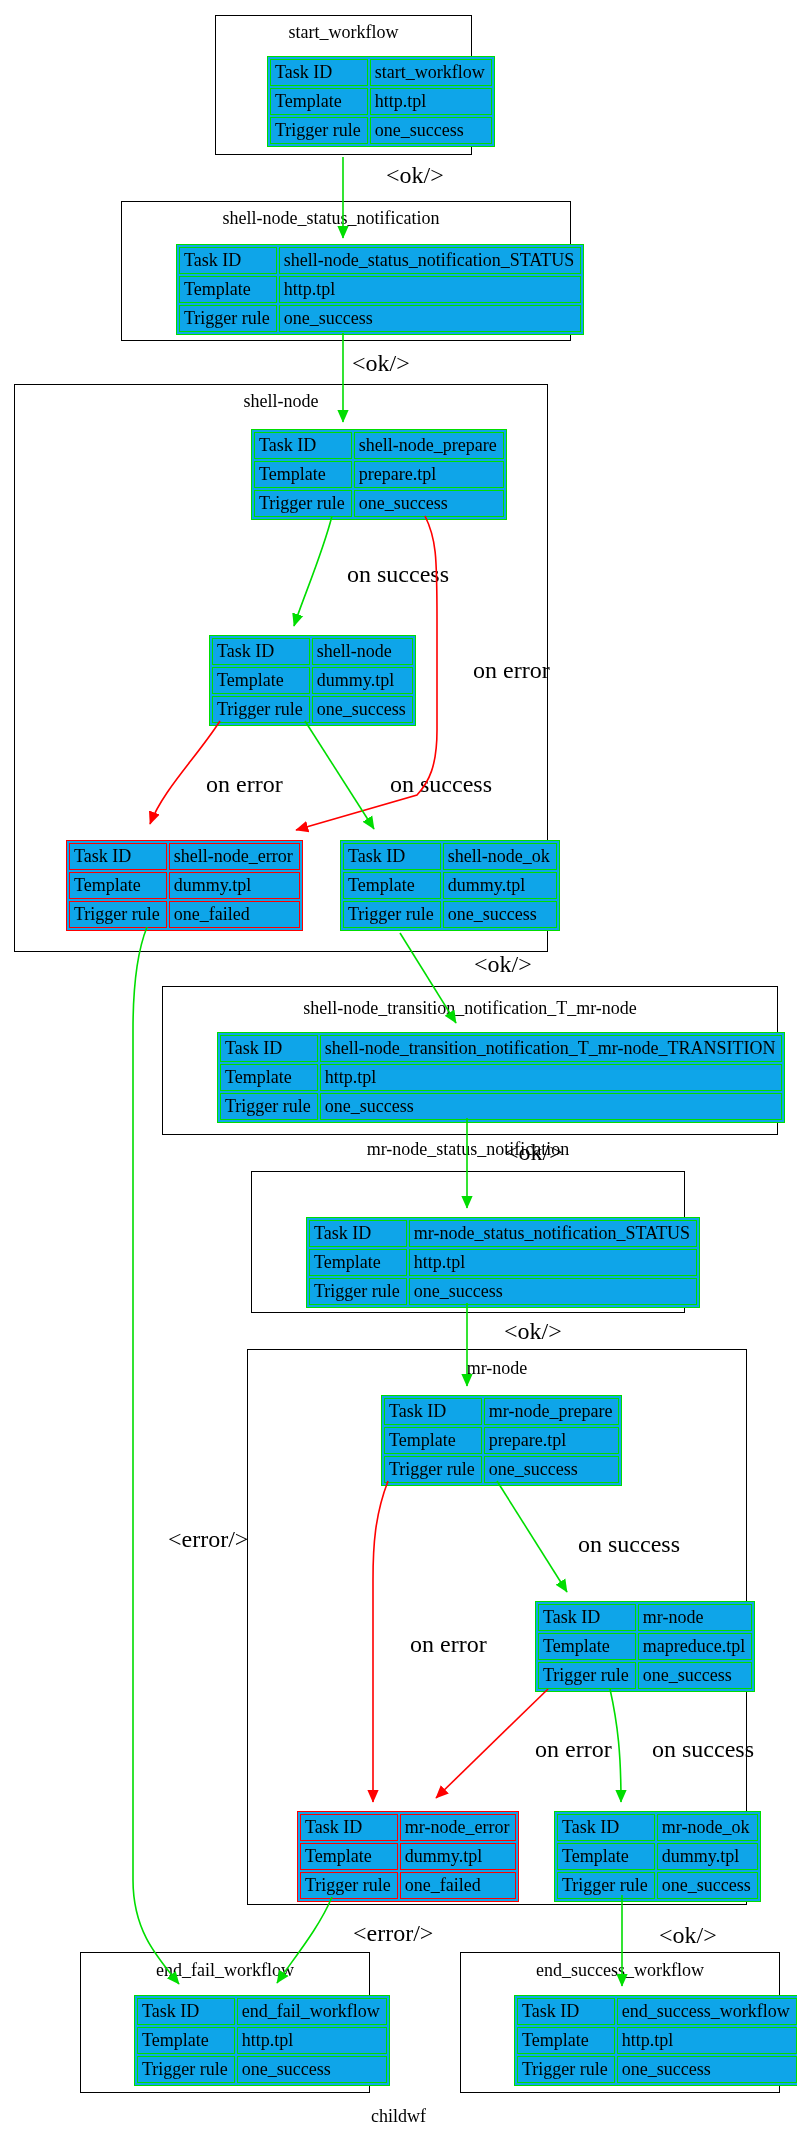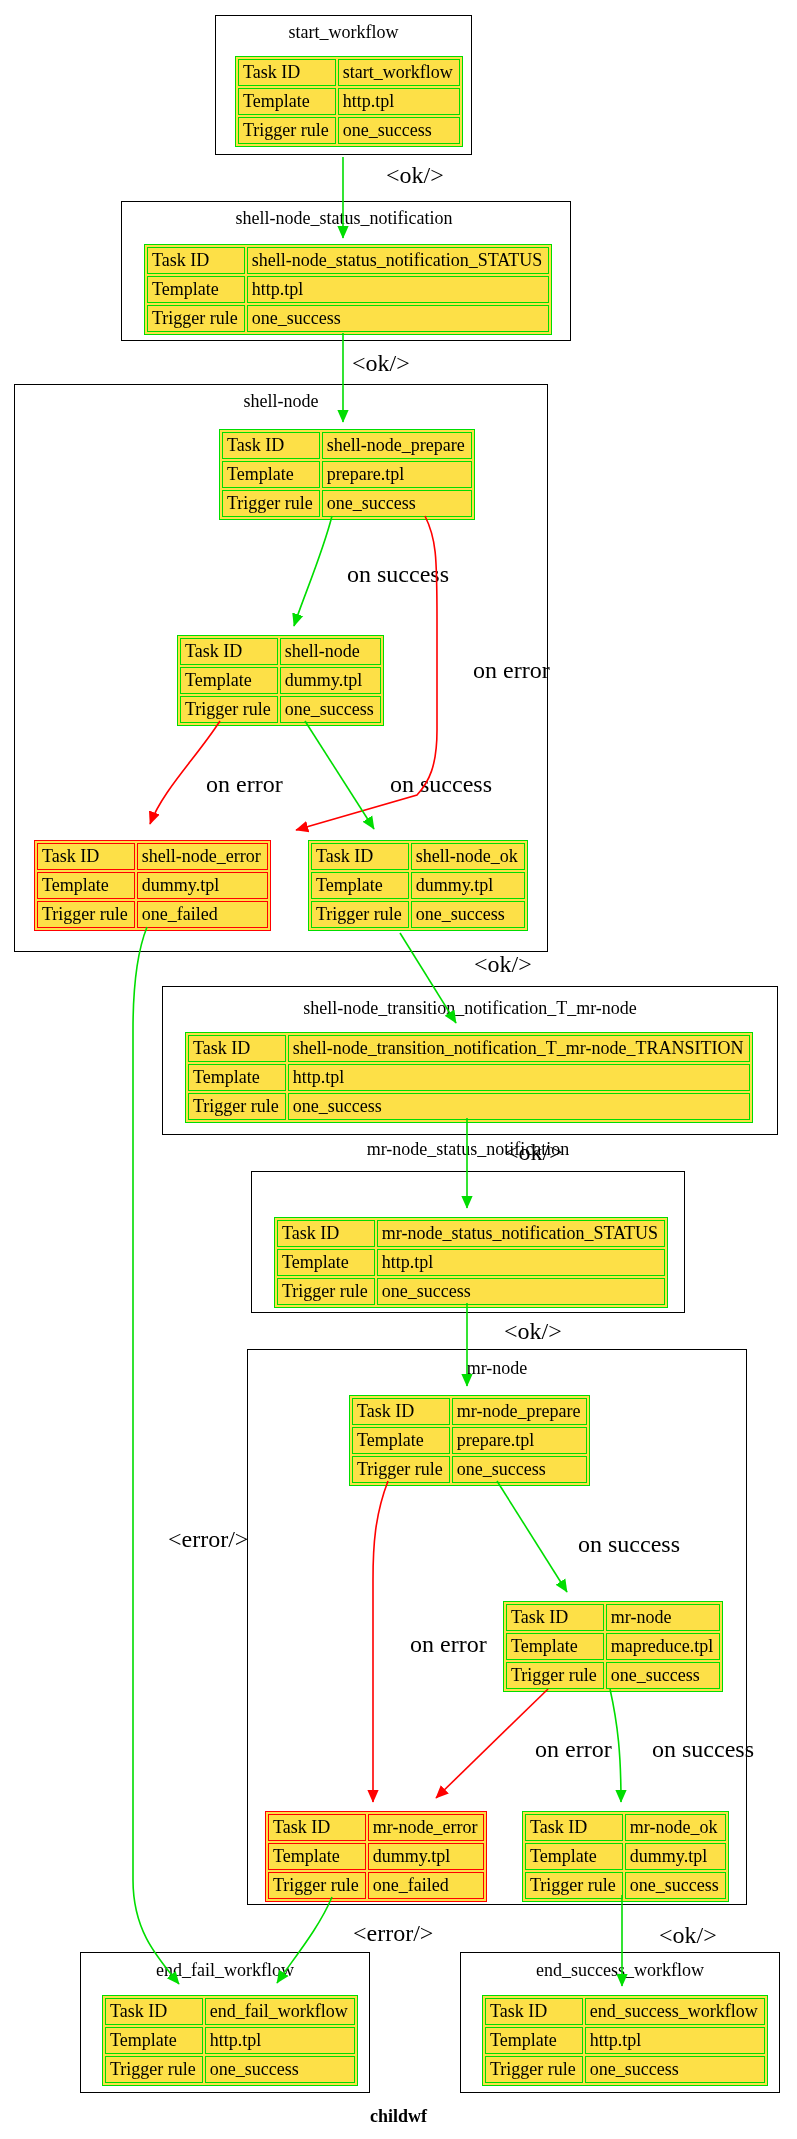--- a/index.html
+++ b/index.html
@@ -1,26 +1,26 @@
 <!DOCTYPE html>
 <html style="--success: #00dd00; --failure: #ff0000; --border: #000000; --background: #ffffff; --text: #000000;"><head>
 <meta charset="utf-8">
 <style>
   html,body{margin:0;padding:0;background:#fff;}
   body{font-family:"Liberation Serif","DejaVu Serif",serif;color:#000;}
   #canvas{position:relative;width:797px;height:2139px;background:#fff;overflow:hidden;}
   .nbox{position:absolute;border:1px solid var(--border);background:#fff;box-sizing:border-box;}
   .ntitle{position:absolute;text-align:center;font-size:18px;line-height:20px;white-space:nowrap;}
-  .tt{position:absolute;border-collapse:separate;border-spacing:2px;background:#fde047;border:1px solid var(--success);}
+  .tt{position:absolute;border-collapse:separate;border-spacing:2px;background:#0ea5e9;border:1px solid var(--success);margin-left:32px;}
   .tt td{border:1px solid var(--success);font-size:18px;line-height:21px;padding:1px 6px 2px 4px;white-space:nowrap;height:22px;}
   .red-t{border-color:var(--failure);}
   .red-t td{border-color:var(--failure);}
   .cl{min-width:84px;}
   .elabel{position:absolute;font-size:24px;line-height:20px;white-space:nowrap;}
-  .glabel{position:absolute;left:0;width:797px;text-align:center;font-size:18px;font-weight:bold;}
+  .glabel{position:absolute;left:0;width:797px;text-align:center;font-size:18px;}
   #edges{position:absolute;left:0;top:0;pointer-events:none;}
   .eg{stroke:var(--success);fill:none;stroke-width:1.6px;}
   .er{stroke:var(--failure);fill:none;stroke-width:1.6px;}
   .fg{fill:var(--success);}
   .fr{fill:var(--failure);}
 </style>
 </head>
 <body>
 
 <div id="canvas">
@@ -41,21 +41,21 @@
       <tr>
         <td class="cl">Trigger rule</td>
         <td class="cv">one_success</td>
           </tr>
     </tbody>
       </table>
   </div>
 
   <div>
     <div class="nbox" style="left:121px;top:201px;width:450px;height:140px"></div>
-    <div class="ntitle" style="left:119px;top:208px;width:450px">shell-node_status_notification</div>
+    <div class="ntitle" style="left:106px;top:208px;width:450px">shell-node_status_notification</div>
     <table class="tt" style="left:144px;top:244px">
       <tbody>
           <tr>
         <td class="cl">Task ID</td>
         <td class="cv">shell-node_status_notification_STATUS</td>
           </tr>
       <tr>
         <td class="cl">Template</td>
         <td class="cv">http.tpl</td>
           </tr>

